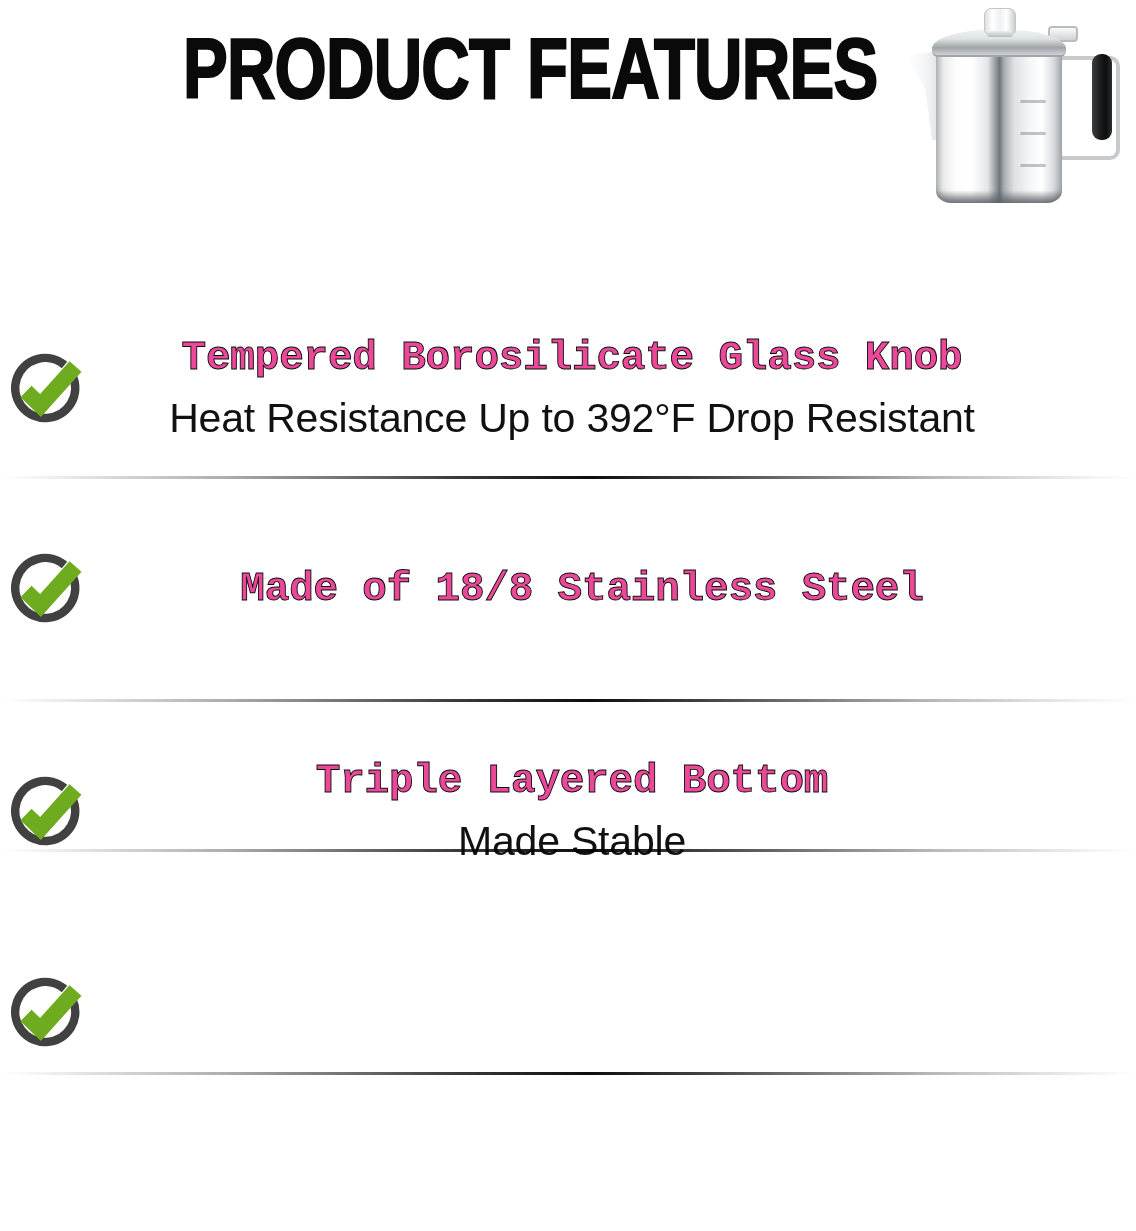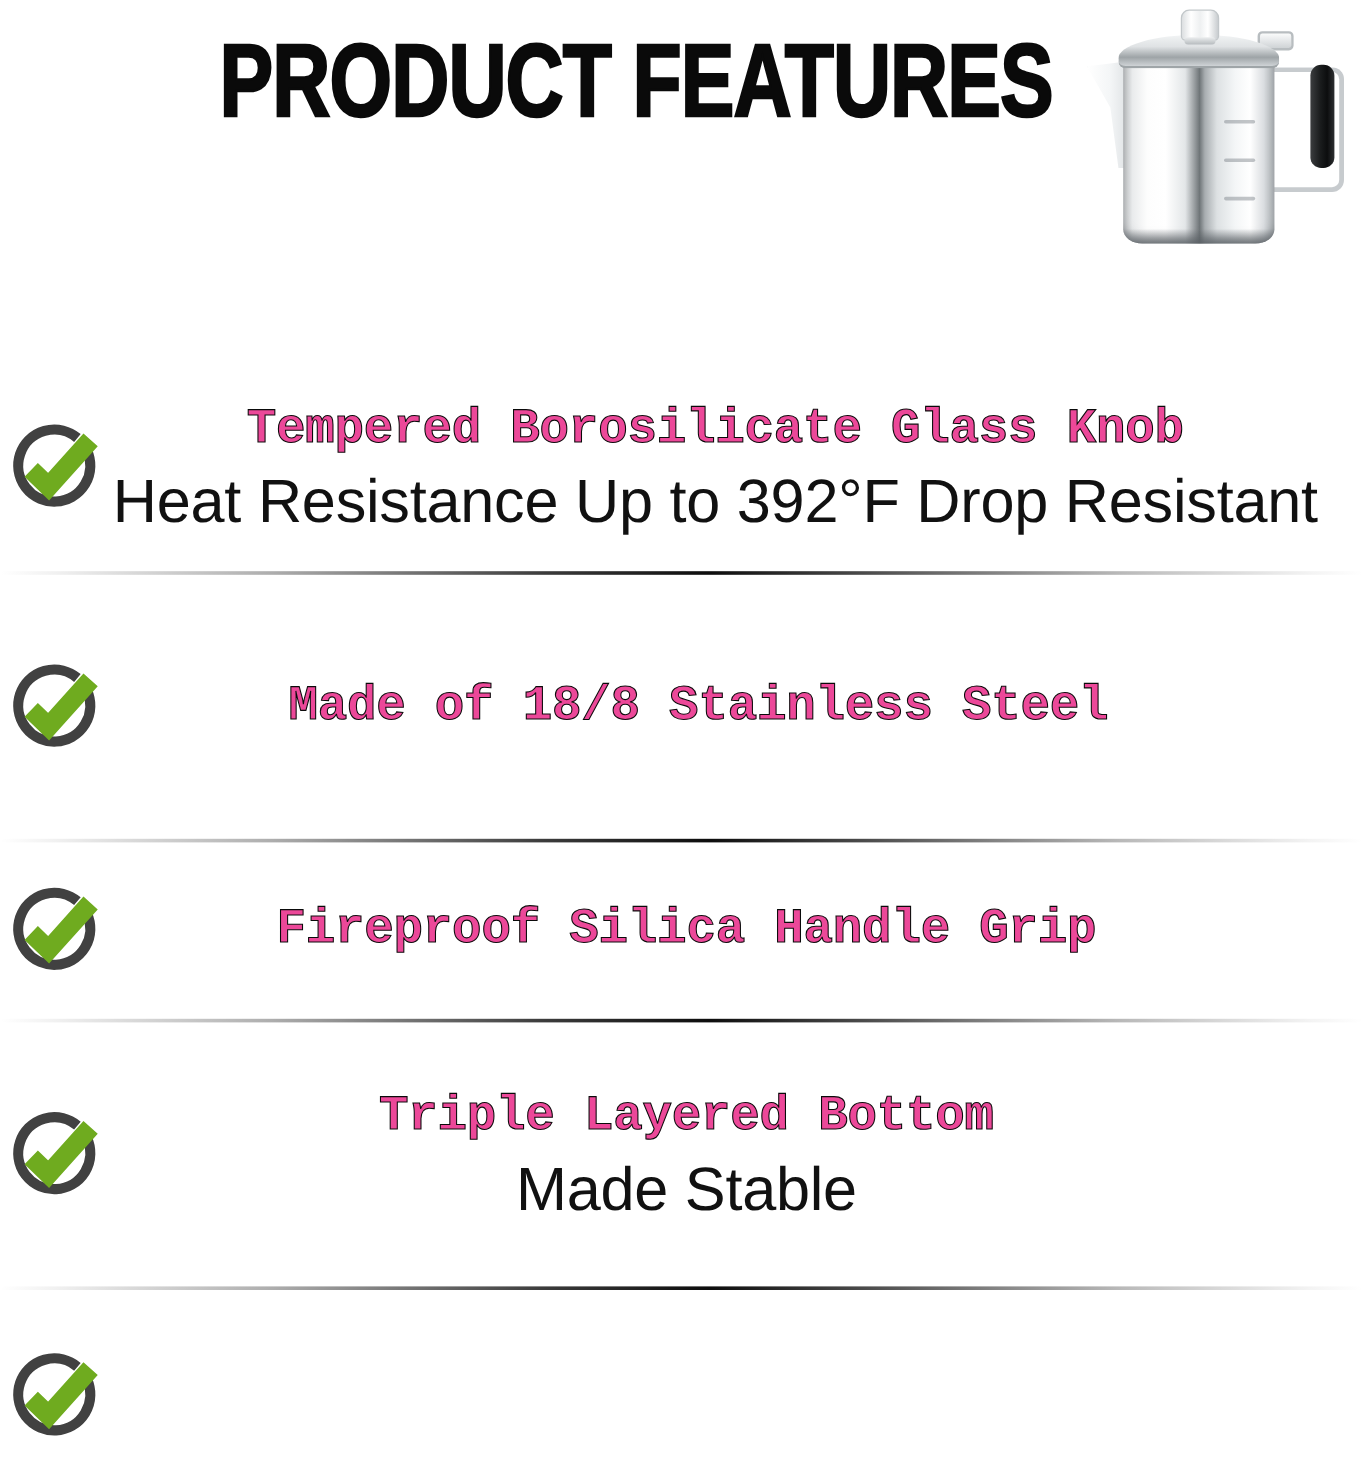--- a/index.html
+++ b/index.html
@@ -200,21 +200,21 @@
     font-size: 41px;
     line-height: 48px;
     letter-spacing: -0.2px;
     color: #ec4899;
     white-space: nowrap;
     -webkit-text-stroke: 0.9px #0a0a0a;
   }
   .feature-sub {
     font-family: "Liberation Sans Narrow", "Liberation Sans", sans-serif;
     font-weight: 400;
-    font-size: 51px;
+    font-size: 41px;
     line-height: 50px;
     letter-spacing: -0.2px;
     color: #111111;
     white-space: nowrap;
     margin-top: 11px;
   }
   .feature-sub:empty { display: none; }
 
   
   .divider {
@@ -280,32 +280,20 @@
       <svg width="84" height="84" viewBox="0 0 84 84" aria-hidden="true">
         <path d="M66.5 28.5 A30 30 0 1 1 58.5 18.0" fill="none" stroke="#414141" stroke-width="8.5" stroke-linecap="butt"></path>
         <path d="M20 44.5 L34.5 58.5 L69.5 19.5" fill="none" stroke="#6FAB1F" stroke-width="16" stroke-linecap="butt" stroke-linejoin="miter"></path>
       </svg>
     </div>
     <div class="feature-text">
       <div class="feature-title">Made of 18/8 Stainless Steel</div>
     </div>
   </div>
 
-  <div class="feature-row r3">
-    <div class="check-icon">
-      <svg width="84" height="84" viewBox="0 0 84 84" aria-hidden="true">
-        <path d="M66.5 28.5 A30 30 0 1 1 58.5 18.0" fill="none" stroke="#414141" stroke-width="8.5" stroke-linecap="butt"></path>
-        <path d="M20 44.5 L34.5 58.5 L69.5 19.5" fill="none" stroke="#6FAB1F" stroke-width="16" stroke-linecap="butt" stroke-linejoin="miter"></path>
-      </svg>
-    </div>
-    <div class="feature-text">
-      <div class="feature-title">Fireproof Silica Handle Grip</div>
-
-    </div>
-  </div>
 
   <div class="feature-row r4">
     <div class="check-icon">
       <svg width="84" height="84" viewBox="0 0 84 84" aria-hidden="true">
         <path d="M66.5 28.5 A30 30 0 1 1 58.5 18.0" fill="none" stroke="#414141" stroke-width="8.5" stroke-linecap="butt"></path>
         <path d="M20 44.5 L34.5 58.5 L69.5 19.5" fill="none" stroke="#6FAB1F" stroke-width="16" stroke-linecap="butt" stroke-linejoin="miter"></path>
       </svg>
     </div>
     <div class="feature-text">
       <div class="feature-title">Triple Layered Bottom</div>

